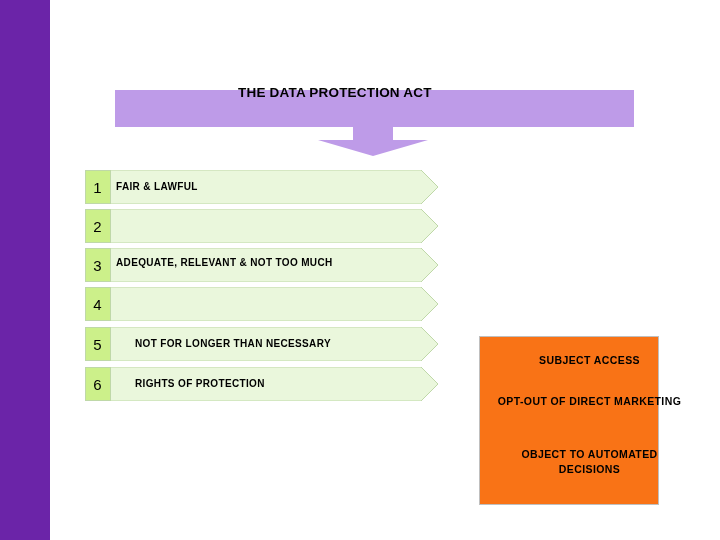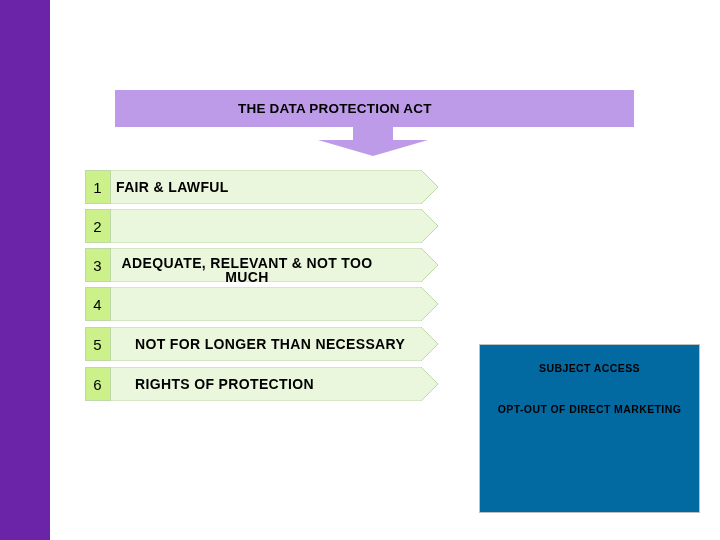--- a/index.html
+++ b/index.html
@@ -44,21 +44,21 @@
     position: absolute;
     left: 115px;
     top: 90px;
     width: 519px;
     height: 37px;
     background: #BE9BE8;
   }
   #banner-text {
     position: absolute;
     left: 238px;
-    top: 99px;
+    top: 83px;
     width: 300px;
     font-size: 13.5px;
     font-weight: bold;
     color: #000000;
     line-height: 19px;
     letter-spacing: 0.2px;
   }
   
   #down-arrow {
     position: absolute;
@@ -96,39 +96,39 @@
     z-index: 3;
   }
   .row-label {
     position: absolute;
     left: 31px;
     top: 0px;
     width: 310px;
     height: 34px;
     display: flex;
     align-items: center;
-    font-size: 14px;
+    font-size: 10px;
     font-weight: bold;
     color: #000000;
     letter-spacing: 0.35px;
     line-height: 14px;
     z-index: 3;
     overflow: visible;
     text-align: center;
   }
   .row-label.indented { left: 38px; margin-left: 12px; }
   .row-label.two-line { align-items: flex-start; padding-top: 8px; height: auto; }
   
   #rights-box {
     position: absolute;
     left: 479px;
-    top: 344px;
-    width: 221px;
+    top: 336px;
+    width: 180px;
     height: 169px;
-    background: #0369a1;
+    background: #f97316;
     border: 1px solid #BFBFBF;
     box-sizing: border-box;
   }
   .rights-line {
     position: absolute;
     left: 10px;
     width: 199px;
     text-align: center;
     font-size: 10.5px;
     font-weight: bold;
@@ -205,15 +205,16 @@
       <polygon points="0,0 336,0 353,17 336,34 0,34" fill="#EAF7DC" stroke="#BFD8A8" stroke-width="1"></polygon>
       <rect x="0.5" y="0.5" width="25" height="33" fill="#CCF08A" stroke="#BFD8A8" stroke-width="1"></rect>
     </svg>
     <div class="row-num">6</div>
     <div class="row-label indented">RIGHTS OF PROTECTION</div>
   </div>
 
   <div id="rights-box">
     <div class="rights-line" id="rights-1">SUBJECT ACCESS</div>
     <div class="rights-line" id="rights-2">OPT-OUT OF DIRECT MARKETING</div>
+    <div class="rights-line" id="rights-3">OBJECT TO AUTOMATED DECISIONS</div>
   </div>
 
 </div>
 
 </body></html>

